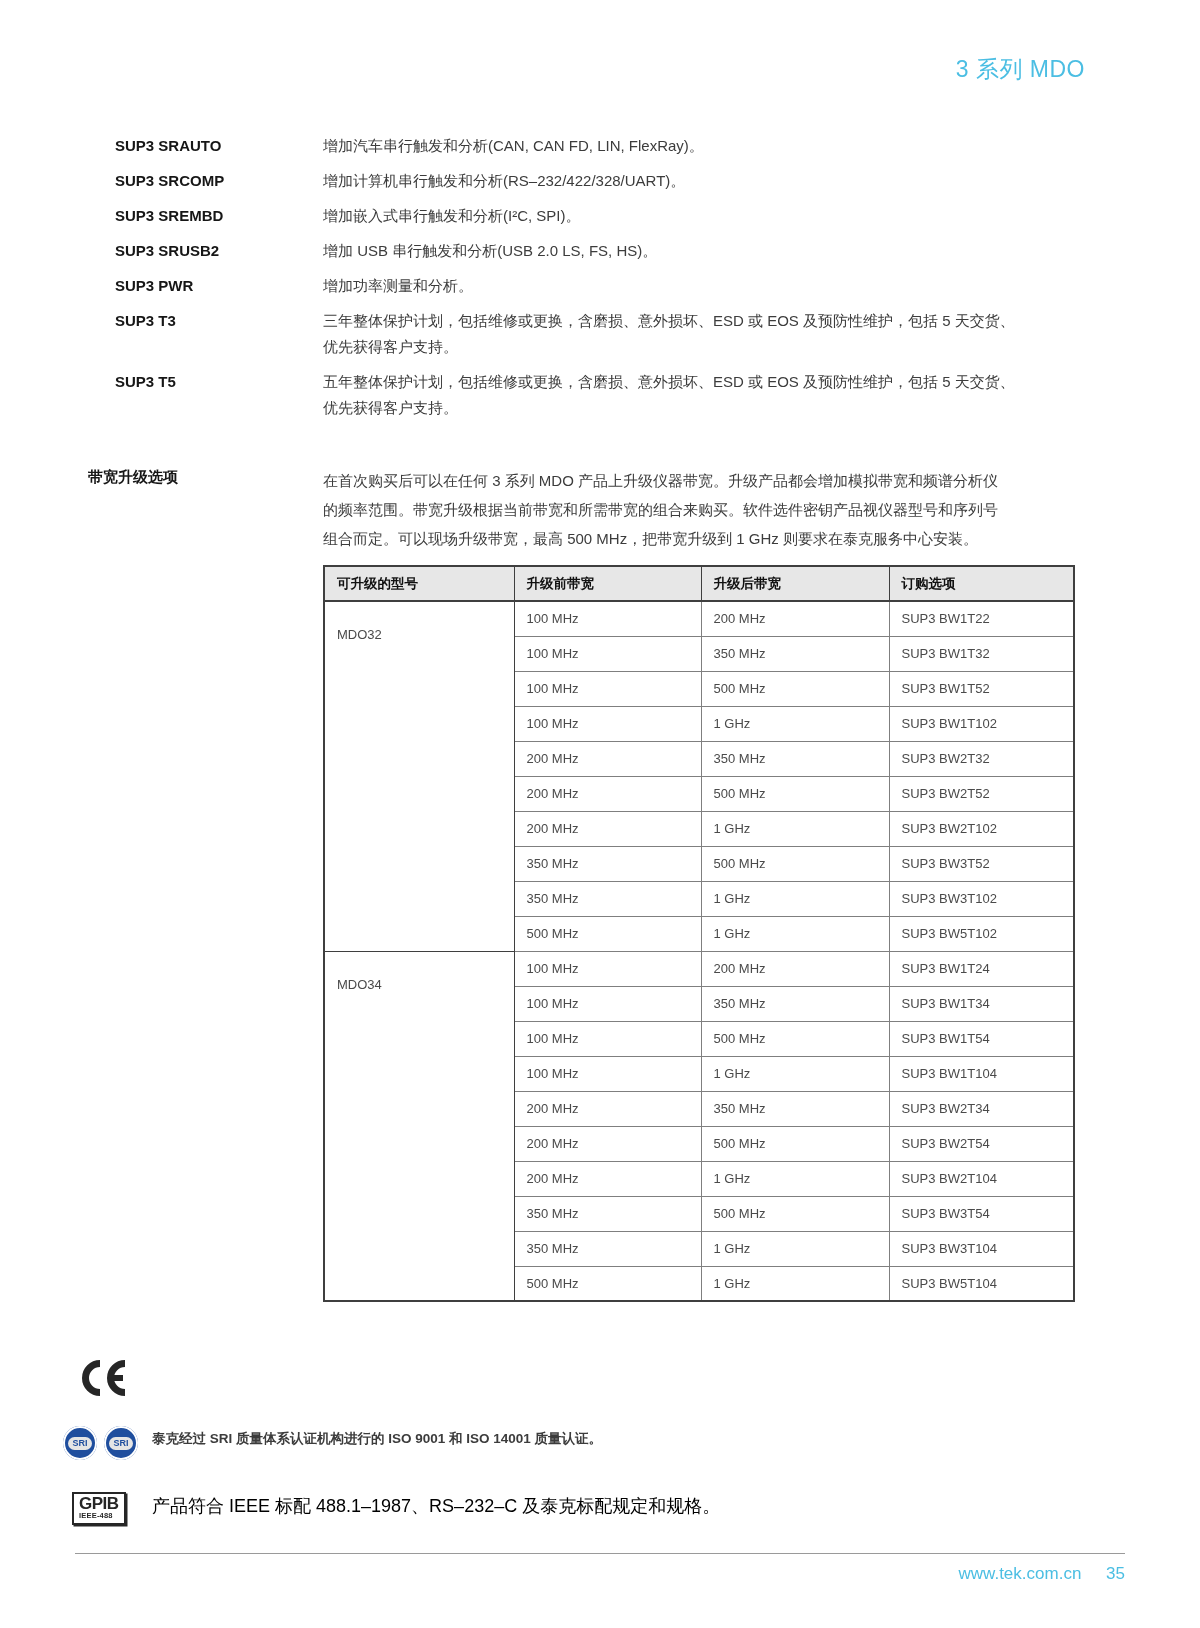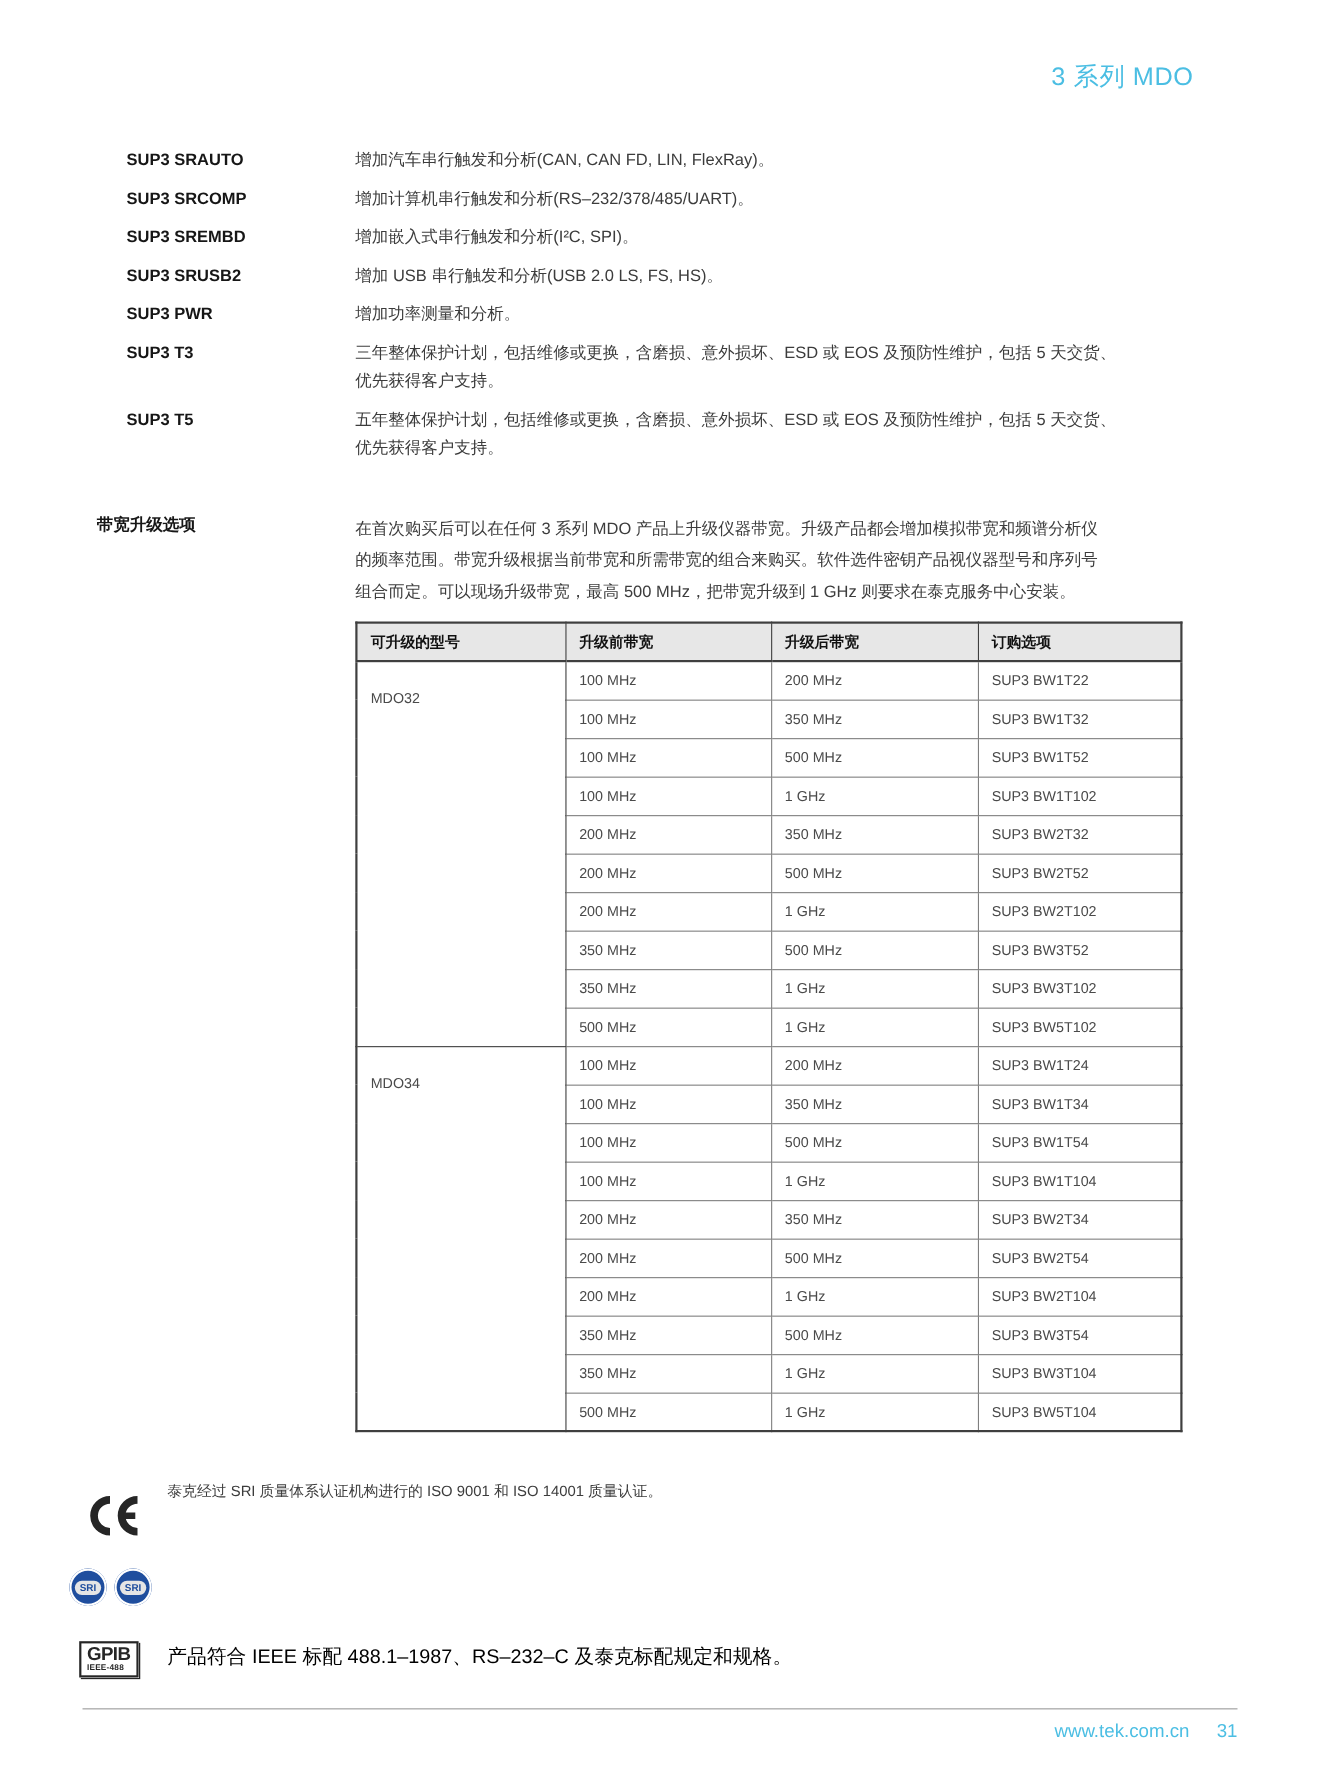--- a/index.html
+++ b/index.html
@@ -64,21 +64,21 @@
     width:34px; height:34px; border-radius:50%;
     display:flex; align-items:center; justify-content:center;
     box-shadow:inset 0 0 0 2px #fff;
   }
   .sri-badge .sri-inner {
     width:24px; height:13px; border-radius:7px;
     display:flex; align-items:center; justify-content:center;
     background:#e5e5e5;
   }
   .sri-badge .sri-inner span { font-size:9px; font-weight:bold; line-height:9px; }
-  .sri-text { position:absolute; top:1347px; left:152px; font-size:13.5px; color:#3c3c3c; }
+  .sri-text { position:absolute; top:1430px; left:152px; font-size:13.5px; color:#3c3c3c;font-weight:bold; }
 
   .gpib-logo {
     position:absolute; top:1492px; left:72px;
     border:2.5px solid #262626; padding:2px 5px 3px 5px; color:#262626;
     box-shadow:1.5px 1.5px 0 #262626;
   }
   .gpib-logo .gpib-main { font-size:17px; font-weight:bold; line-height:16px; letter-spacing:-0.5px; }
   .gpib-logo .gpib-sub  { font-size:7.5px; font-weight:bold; line-height:8px; letter-spacing:0.2px; }
   .gpib-text { position:absolute; top:1494px; left:152px; font-size:18px; color:#000000;text-align:right; }
 
@@ -92,21 +92,21 @@
 
 <div class="header-title" style="color: rgb(75, 190, 227);">3 系列 MDO</div>
 
 <div class="options">
     <div class="option-row">
       <div class="option-code">SUP3 SRAUTO</div>
       <div class="option-desc">增加汽车串行触发和分析(CAN, CAN FD, LIN, FlexRay)。</div>
     </div>
     <div class="option-row">
       <div class="option-code">SUP3 SRCOMP</div>
-      <div class="option-desc">增加计算机串行触发和分析(RS–232/378/485/UART)。</div>
+      <div class="option-desc">增加计算机串行触发和分析(RS–232/422/328/UART)。</div>
     </div>
     <div class="option-row">
       <div class="option-code">SUP3 SREMBD</div>
       <div class="option-desc">增加嵌入式串行触发和分析(I²C,  SPI)。</div>
     </div>
     <div class="option-row">
       <div class="option-code">SUP3 SRUSB2</div>
       <div class="option-desc">增加 USB 串行触发和分析(USB 2.0 LS, FS, HS)。</div>
     </div>
     <div class="option-row">
@@ -273,14 +273,14 @@
 
 <div class="gpib-logo">
   <div class="gpib-main">GPIB</div>
   <div class="gpib-sub">IEEE-488</div>
 </div>
 <div class="gpib-text">产品符合 IEEE 标配 488.1–1987、RS–232–C 及泰克标配规定和规格。</div>
 
 <div class="footer-rule"></div>
 <div class="footer" style="color: rgb(75, 190, 227);">
   <span class="footer-url">www.tek.com.cn</span>
-  <span class="page-num">31</span>
+  <span class="page-num">35</span>
 </div>
 
 </body></html>

